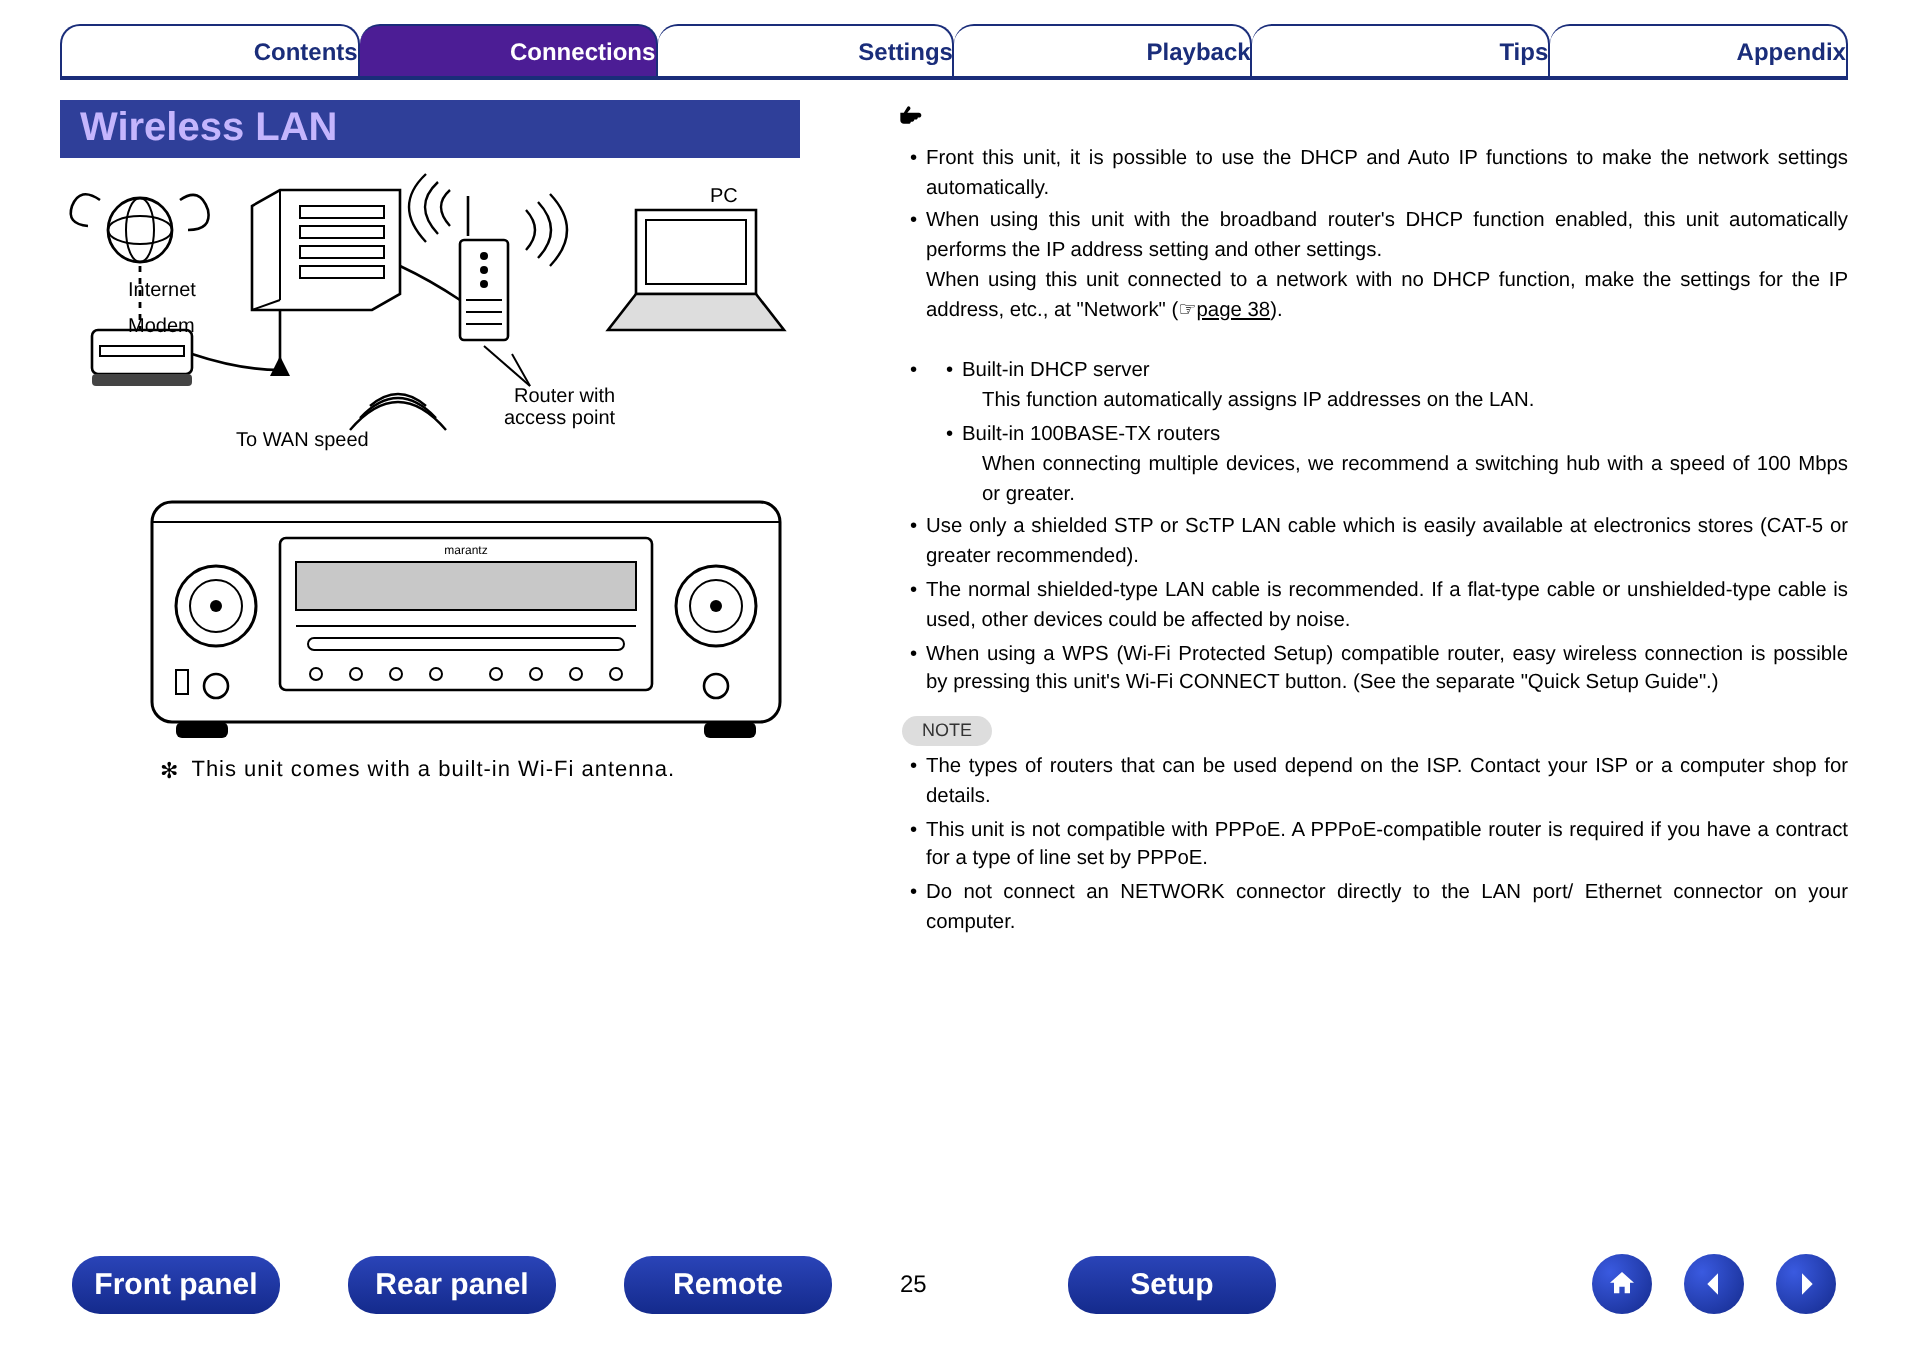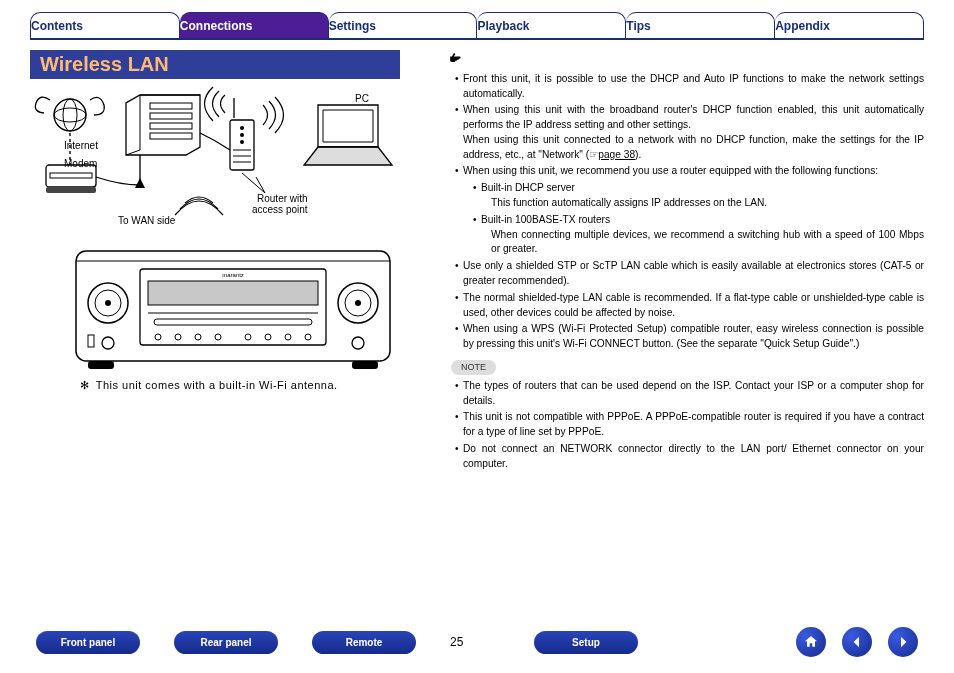--- a/index.html
+++ b/index.html
@@ -1,56 +1,56 @@
 <!DOCTYPE html>
 <html><head>
 <meta charset="utf-8">
 <style>
   *{box-sizing:border-box;margin:0;padding:0}
   body{font-family:Arial,Helvetica,sans-serif;background:#fff;width:954px;height:673px;position:relative;overflow:hidden}
   .page{padding:12px 30px 0 30px}
 
   
   .tabs{display:flex;gap:0;border-bottom:2px solid #1a2d7a;margin-bottom:10px}
-  .tab{flex:1;text-align:left;font-size:12px;font-weight:bold;color:#1a2d7a;padding:6px 0 5px 0;background:#fff;border:1px solid #1a2d7a;border-bottom:none;border-top-left-radius:10px;border-top-right-radius:10px;position:relative;cursor:pointer}
+  .tab{flex:1;text-align:right;font-size:12px;font-weight:bold;color:#1a2d7a;padding:6px 0 5px 0;background:#fff;border:1px solid #1a2d7a;border-bottom:none;border-top-left-radius:10px;border-top-right-radius:10px;position:relative;cursor:pointer}
   .tab.active{background:#4c1d95;color:#fff}
   .tab+.tab{border-left:none}
 
   .content{display:flex;gap:14px}
   .col-left{width:405px;flex:none}
   .col-right{flex:1;font-size:10.2px;color:#000;line-height:1.45}
 
-  .section-title{background:#2f3f99;color:#fdba74;font-weight:bold;font-size:20px;padding:3px 10px;width:370px;margin-bottom:6px}
+  .section-title{background:#2f3f99;color:#c4b5fd;font-weight:bold;font-size:20px;padding:3px 10px;width:370px;margin-bottom:6px}
 
   
   .diagram{position:relative;width:405px;height:150px;font-size:10px;color:#000}
   .label{position:absolute;font-size:10px}
 
   .device{position:relative;width:350px;height:130px;margin:8px auto 0 auto}
   .device svg{width:100%;height:100%}
 
   .asterisk-note{display:flex;gap:6px;font-size:11px;padding:0 30px 0 50px;margin-top:6px;text-align:justify;letter-spacing:.5px}
   .ast{flex:none}
 
   
   .hand-row{margin-bottom:3px}
   .hand-icon{display:inline-block;width:18px;font-size:13px;line-height:1}
   .bullets{list-style:none;padding-left:6px}
   .bullets>li{position:relative;padding-left:8px;margin-bottom:2px;text-align:justify}
   .bullets>li:before{content:"•";position:absolute;left:0;top:0}
-  .sub-bullets{list-style:none;padding-left:10px;margin-top:2px}
+  .sub-bullets{list-style:none;padding-left:10px;margin-top:16px}
   .sub-bullets>li{position:relative;padding-left:8px;margin-bottom:2px}
   .sub-bullets>li:before{content:"•";position:absolute;left:0;top:0}
   .sub-desc{padding-left:10px}
   .page-ref{text-decoration:underline}
   .note-badge{display:inline-block;background:#ddd;border-radius:9px;padding:1px 10px;font-size:9px;font-weight:normal;color:#333;margin:6px 0 4px 2px}
 
   
   .footer{position:absolute;left:0;right:0;bottom:16px;display:flex;align-items:center;padding:0 36px}
-  .pill{background:linear-gradient(#2a44b8,#142a8c);color:#fff;font-size:10px;font-weight:bold;padding:6px 0;width:104px;text-align:center;border-radius:14px;margin-right:34px;cursor:pointer}
+  .pill{background:linear-gradient(#2a44b8,#142a8c);color:#fff;font-size:15px;font-weight:bold;padding:6px 0;width:104px;text-align:center;border-radius:14px;margin-right:34px;cursor:pointer}
   .page-num{font-size:12px;color:#000;width:50px;text-align:left}
   .circle-btn{width:30px;height:30px;border-radius:50%;background:radial-gradient(circle at 30% 30%,#3a5ae0,#142a8c);margin-left:16px;display:flex;align-items:center;justify-content:center;color:#fff;cursor:pointer}
   .circle-btn svg{width:16px;height:16px;fill:#fff}
   .spacer{flex:1}
 </style>
 </head>
 <body>
 
 <div class="page">
 
@@ -131,21 +131,21 @@
           <line x1="212" y1="88" x2="235" y2="108" stroke="#000" stroke-width="1"></line>
 
           <g transform="translate(155,100)">
             <path d="M0 18 Q14 6 28 18" fill="none" stroke="#000" stroke-width="1.2"></path>
             <path d="M-5 24 Q14 4 33 24" fill="none" stroke="#000" stroke-width="1.2"></path>
             <path d="M-10 30 Q14 2 38 30" fill="none" stroke="#000" stroke-width="1.2"></path>
           </g>
         </svg>
         <div class="label" style="left:34px;top:55px">Internet</div>
         <div class="label" style="left:34px;top:73px">Modem</div>
-        <div class="label" style="left:88px;top:130px">To WAN side</div>
+        <div class="label" style="left:88px;top:130px">To WAN speed</div>
         <div class="label" style="left:222px;top:108px;white-space:pre;text-align:right">Router with
 access point</div>
         <div class="label" style="left:325px;top:8px">PC</div>
       </div>
 
       <div class="device">
         <svg viewBox="0 0 350 130">
           <rect x="18" y="8" width="314" height="110" rx="10" fill="#fff" stroke="#000" stroke-width="1.5"></rect>
           <line x1="18" y1="18" x2="332" y2="18" stroke="#000"></line>
 
@@ -193,21 +193,20 @@
         <svg width="14" height="14" viewBox="0 0 24 24">
               <path fill="#000" d="M2 11h3l3-5c.5-.8 1.7-.8 2.2 0l.3.5c.3.5.2 1.2-.2 1.6L8 11h10c1.1 0 2 .9 2 2s-.9 2-2 2h-1c0 1-.8 1.8-1.8 1.8H14c0 1-.8 1.8-1.8 1.8H11c0 1-.8 1.8-1.8 1.8H5c-1.7 0-3-1.3-3-3v-6.4z"></path>
             </svg>
       </span></div>
       <ul class="bullets">
         <li>Front this unit, it is possible to use the DHCP and Auto IP functions to make the network settings automatically.</li>
         <li>
           <span>When using this unit with the broadband router's DHCP function enabled, this unit automatically performs the IP address setting and other settings.<br>When using this unit connected to a network with no DHCP function, make the settings for the IP address, etc., at "Network" (☞<span class="page-ref">page 38</span>).</span>
         </li>
         <li>
-          <span>When using this unit, we recommend you use a router equipped with the following functions:</span>
           <ul class="sub-bullets">
             <li>
               <span>Built-in DHCP server</span>
               <div class="sub-desc">This function automatically assigns IP addresses on the LAN.</div>
             </li>
             <li>
               <span>Built-in 100BASE-TX routers</span>
               <div class="sub-desc">When connecting multiple devices, we recommend a switching hub with a speed of 100 Mbps or greater.</div>
             </li>
           </ul>

